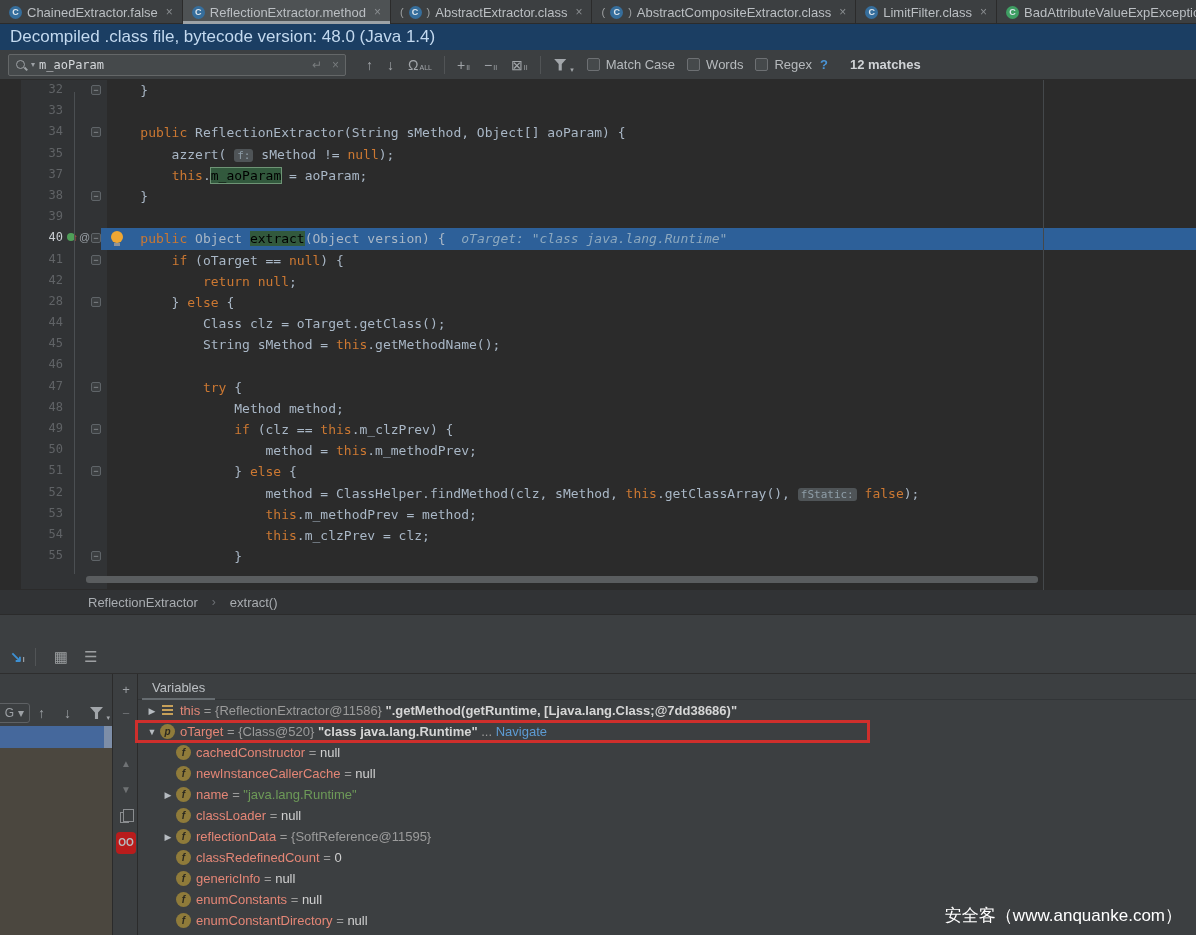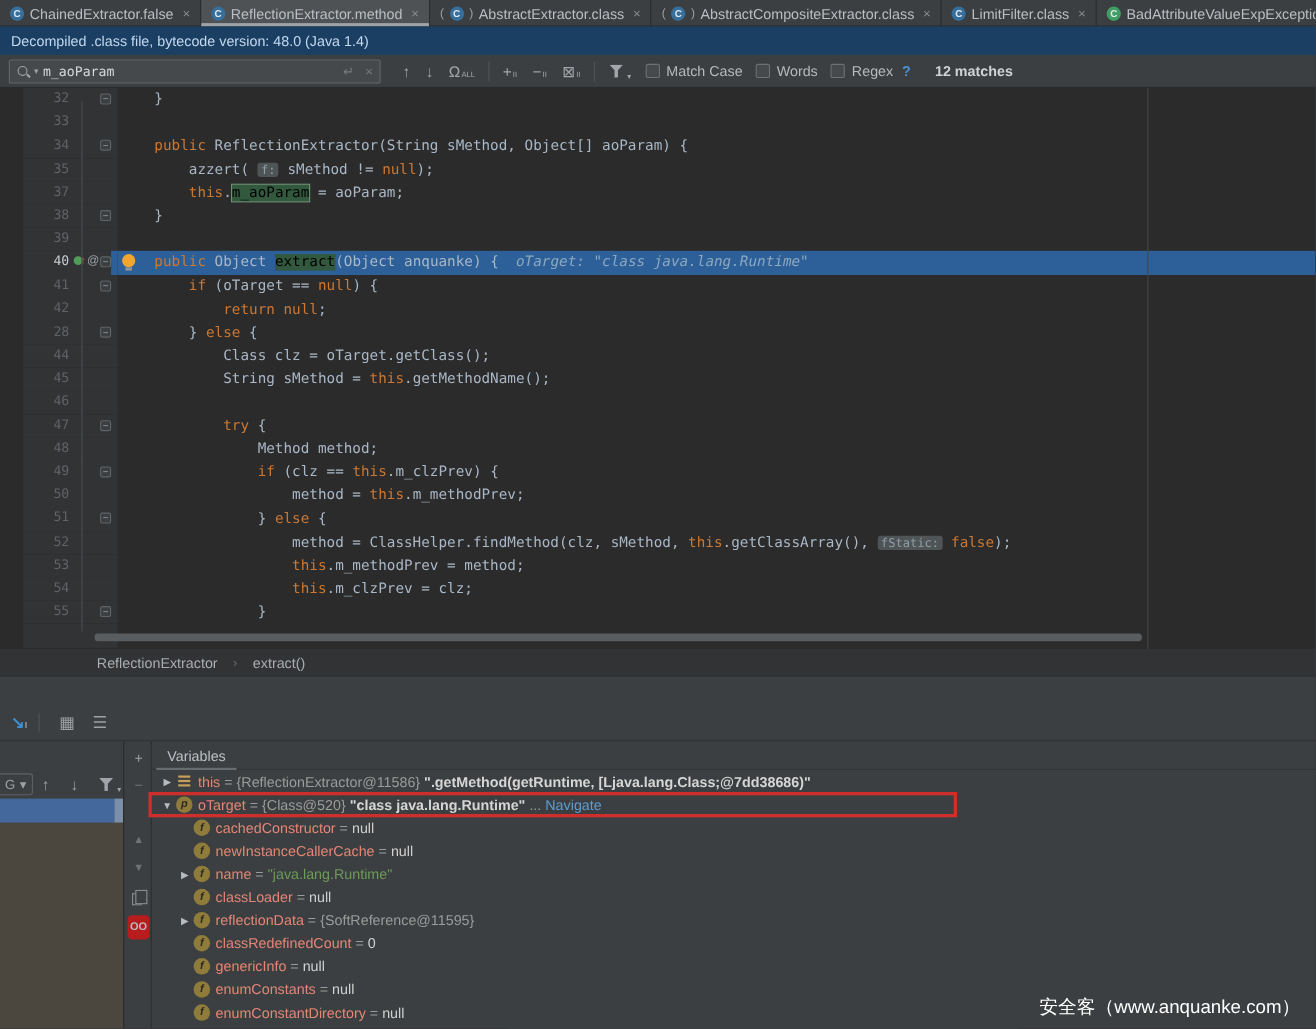--- a/index.html
+++ b/index.html
@@ -16,21 +16,21 @@
   .tab.active::after { content:""; position:absolute; left:0; right:0; bottom:0; height:3px; background:#9da2a6; }
   .ticon { width:13px; height:13px; border-radius:50%; font-size:9px; font-weight:bold;
     color:#dfe6ec; display:flex; align-items:center; justify-content:center; flex:0 0 auto; }
   .ticon.class, .ticon.abstract-class { background:#366e9c; }
   .ticon.java-class { background:#3f9e63; }
   .paren { color:#9da0a2; font-size:11px; }
   .tclose { color:#8a8e91; font-size:12px; margin-left:3px; }
 
   
   #notif { position:absolute; left:0; top:24px; width:1196px; height:26px; background:#1b3e63;
-    color:#c3d9ef; font-size:13px; display:flex; align-items:center; padding-left:10px; }
+    color:#c3d9ef; font-size:17px; display:flex; align-items:center; padding-left:10px; }
 
   
   #searchbar { position:absolute; left:0; top:50px; width:1196px; height:30px; background:#3c3f41;
     border-bottom:1px solid #2b2b2b; display:flex; align-items:center; color:#9da1a5; font-size:13px; }
   #searchfield { width:338px; height:22px; margin-left:8px; background:#45494b; border:1px solid #646768;
     border-radius:2px; display:flex; align-items:center; padding:0 6px; gap:4px; }
   .loupe { position:relative; width:12px; height:12px; flex:0 0 auto; }
   .loupe::before { content:""; position:absolute; left:1px; top:1px; width:7px; height:7px;
     border:1.5px solid #9da1a5; border-radius:50%; }
   .loupe::after { content:""; position:absolute; left:9px; top:9px; width:4px; height:1.5px;
@@ -289,21 +289,21 @@
             <span class="num">40</span>
             <span class="gicons">
               <span class="odot"></span>
               <span class="oarr">↑</span>
               <span class="oat">@</span>
             </span>
             <span class="fold">−</span>
           </div>
           <div class="c">
             <span class="bulb"></span>
-            <span class="codeline"><span class="pln">    </span><span class="kw">public</span><span class="pln"> Object </span><span class="m">extract</span><span class="pln">(Object anquanke) {  </span><span class="dbg">oTarget: "class java.lang.Runtime"</span></span>
+            <span class="codeline"><span class="pln">    </span><span class="kw">public</span><span class="pln"> Object </span><span class="m">extract</span><span class="pln">(Object version) {  </span><span class="dbg">oTarget: "class java.lang.Runtime"</span></span>
           </div>
         </div>
         <div class="ln">
           <div class="g">
             <span class="num">41</span>
             <span class="fold">−</span>
           </div>
           <div class="c">
             <span class="codeline"><span class="pln">        </span><span class="kw">if</span><span class="pln"> (oTarget == </span><span class="kw">null</span><span class="pln">) {</span></span>
           </div>

